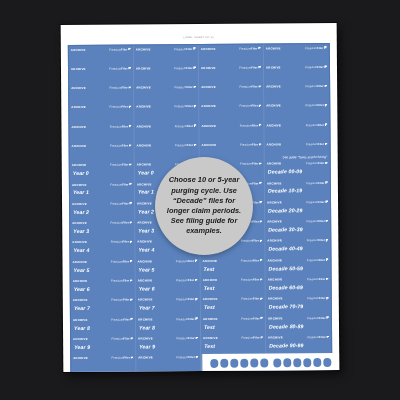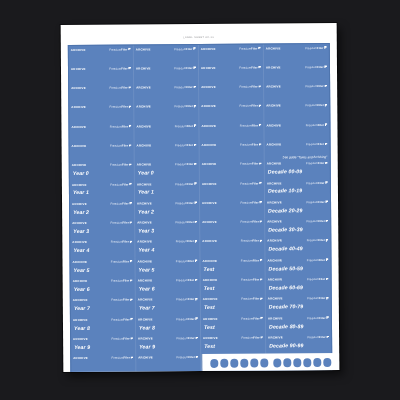--- a/index.html
+++ b/index.html
@@ -666,14 +666,17 @@
               <span class="dot" style="background: rgb(91, 130, 189);"></span>
               <span class="dot" style="background: rgb(91, 130, 189);"></span>
               <span class="dot" style="background: rgb(91, 130, 189);"></span>
             </div>
           </div>
         </div>
 
     </div>
   </div>
 
+  <div class="callout">
+    <p>Choose 10 or 5-year purging cycle. Use “Decade” files for longer claim periods. See filing guide for examples.</p>
+  </div>
 
 </div>
 
 </body></html>

